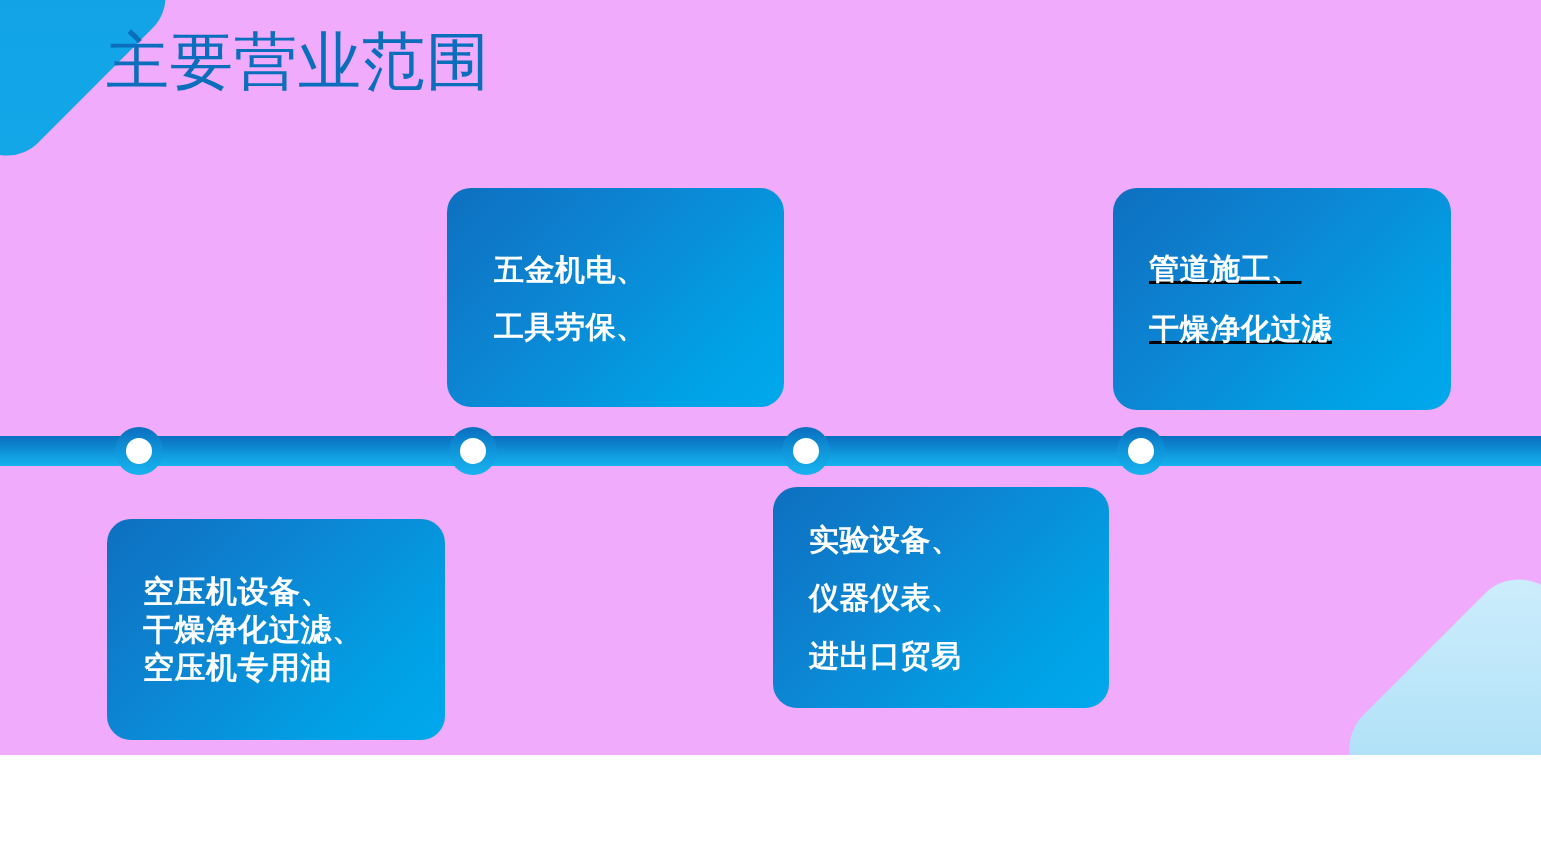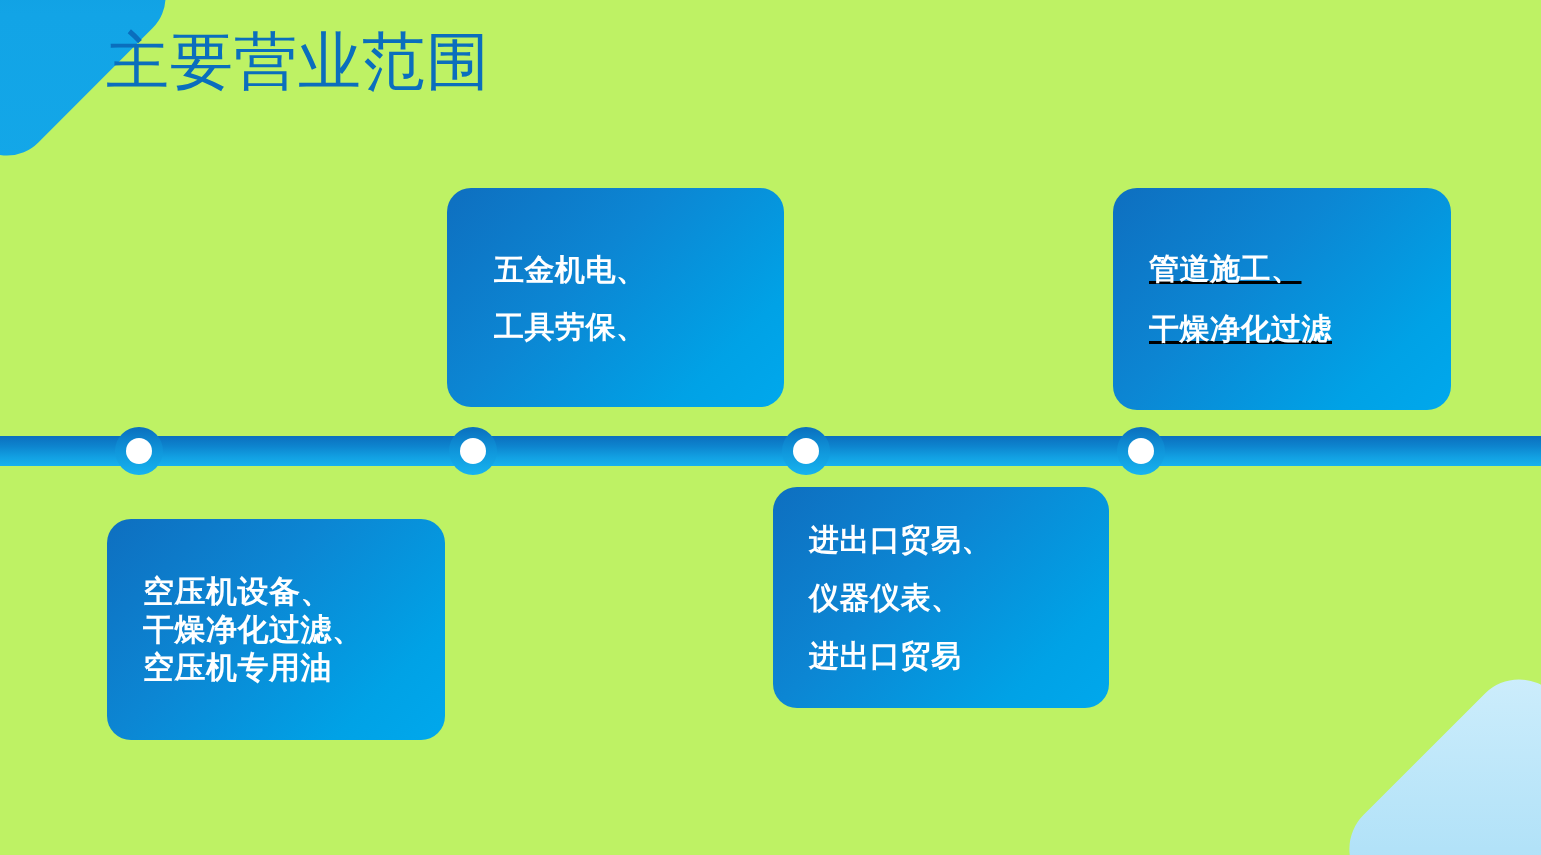--- a/index.html
+++ b/index.html
@@ -7,22 +7,22 @@
     padding: 0;
     background: #ffffff;
   }
   body {
     font-family: "Liberation Sans", "DejaVu Sans", sans-serif;
   }
 
   #slide {
     position: relative;
     width: 1541px;
-    height: 855px;
-    background: #bef264;
+    height: 755px;
+    background: #f0abfc;
     overflow: hidden;
   }
 
   
   .corner-tl {
     position: absolute;
     left: -118px;
     top: -128px;
     width: 250px;
     height: 250px;
@@ -180,21 +180,21 @@
     <div class="line">干燥净化过滤、</div>
     <div class="line">空压机专用油</div>
   </div>
 
   <div class="card card-2">
     <div class="line">五金机电、</div>
     <div class="line">工具劳保、</div>
   </div>
 
   <div class="card card-3">
-    <div class="line">进出口贸易、</div>
+    <div class="line">实验设备、</div>
     <div class="line">仪器仪表、</div>
     <div class="line">进出口贸易</div>
   </div>
 
   <div class="card card-4">
     <div class="line">管道施工、</div>
     <div class="line">干燥净化过滤</div>
   </div>
 
 </div>

